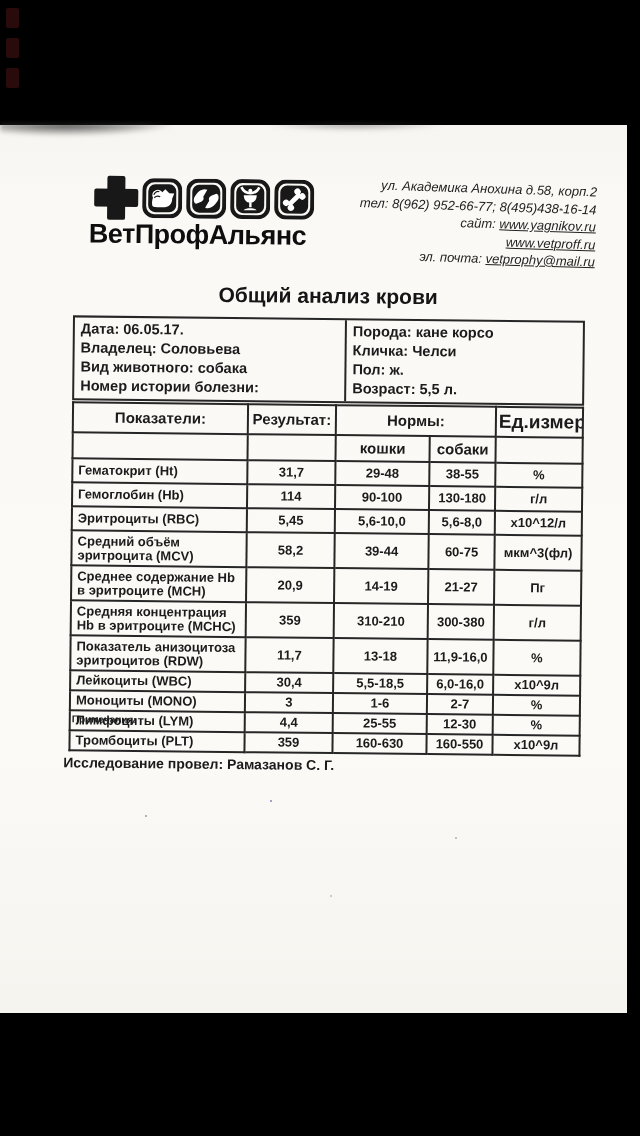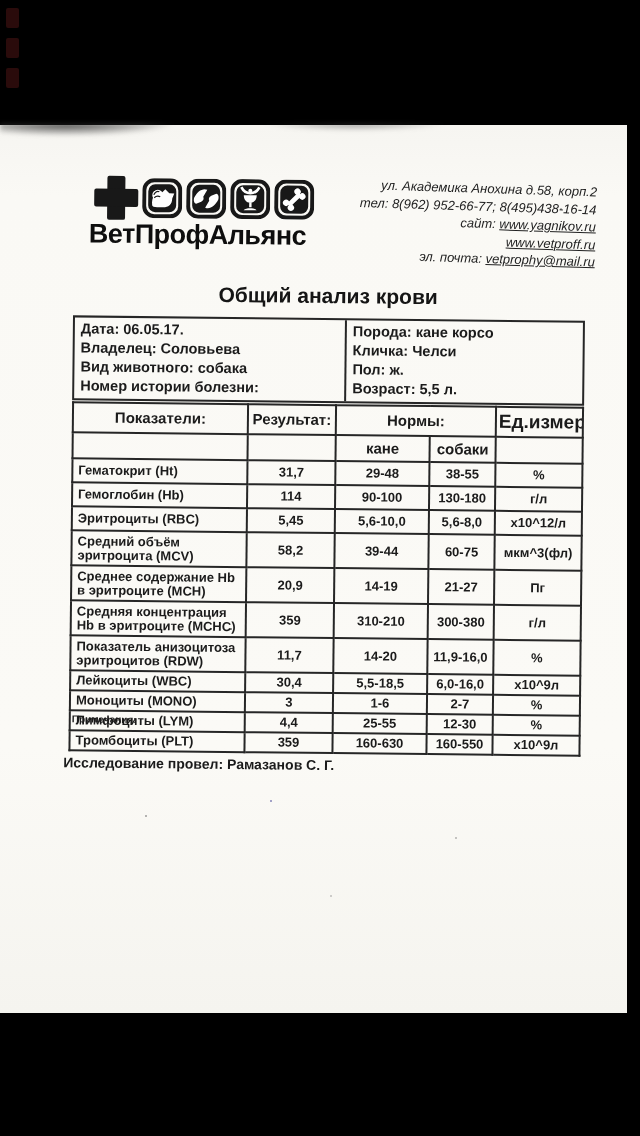--- a/index.html
+++ b/index.html
@@ -164,21 +164,21 @@
         <tbody>
             <tr>
           <td class="th">Показатели:</td>
           <td class="th">Результат:</td>
           <td class="th" colspan="2">Нормы:</td>
           <td class="th" style="font-size:19px">Ед.измер.</td>
         </tr>
         <tr class="sub">
           <td></td>
           <td></td>
-          <td>кане</td>
+          <td>кошки</td>
           <td>собаки</td>
           <td></td>
         </tr>
 
         <tr class="hs">
           <td class="param-col">Гематокрит (Ht)</td>
           <td>31,7</td>
           <td>29-48</td>
           <td>38-55</td>
           <td>%</td>
@@ -214,21 +214,21 @@
         <tr class="hm">
           <td class="param-col">Средняя концентрация Hb в эритроците (MCHC)</td>
           <td>359</td>
           <td>310-210</td>
           <td>300-380</td>
           <td>г/л</td>
         </tr>
         <tr class="hm">
           <td class="param-col">Показатель анизоцитоза эритроцитов (RDW)</td>
           <td>11,7</td>
-          <td>14-20</td>
+          <td>13-18</td>
           <td>11,9-16,0</td>
           <td>%</td>
         </tr>
         <tr class="ht">
           <td class="param-col">Лейкоциты (WBC)</td>
           <td>30,4</td>
           <td>5,5-18,5</td>
           <td>6,0-16,0</td>
           <td>х10^9л</td>
         </tr>

